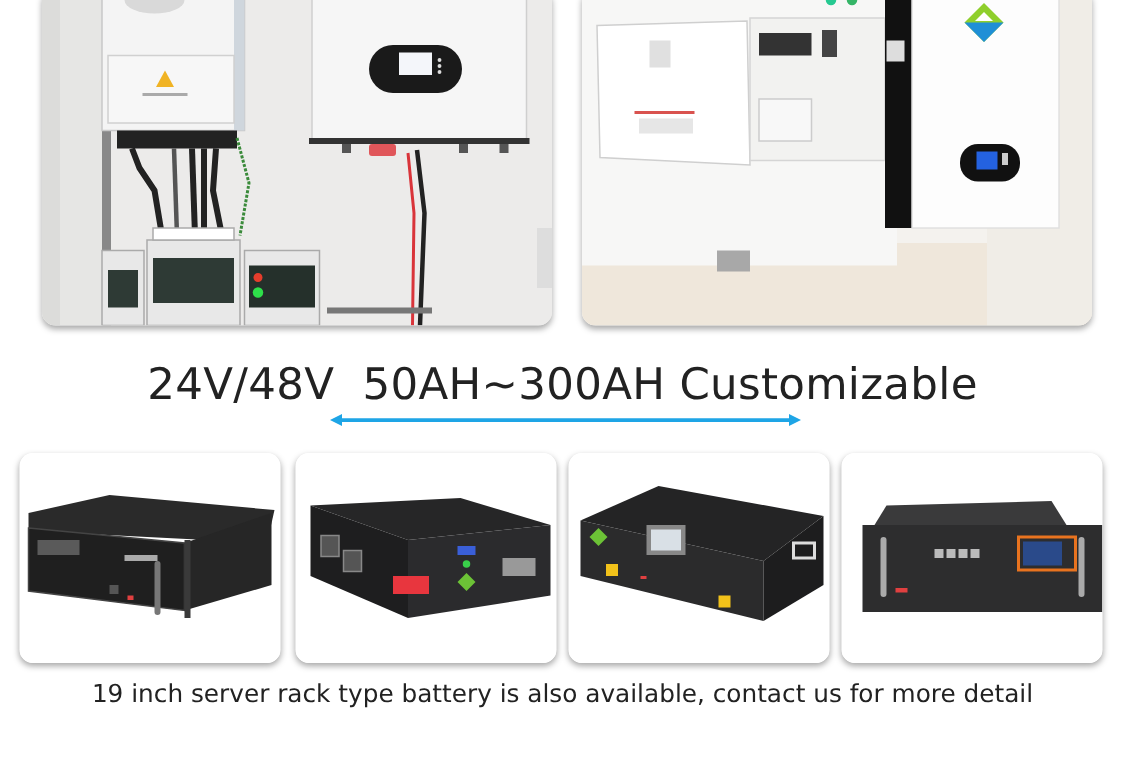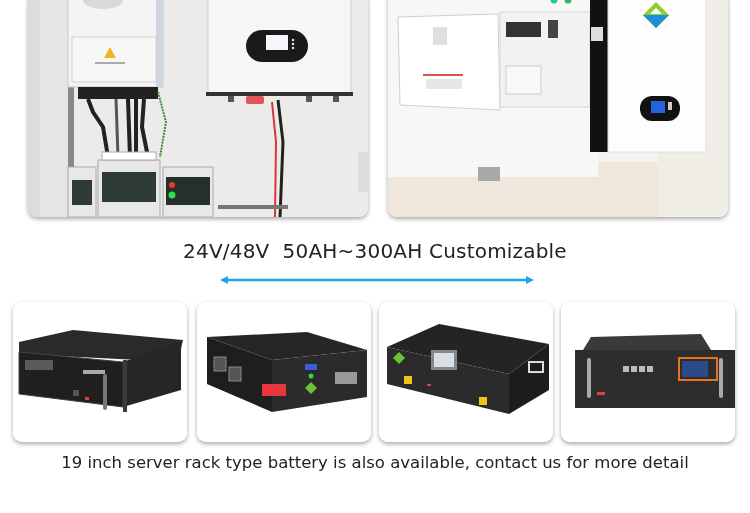--- a/index.html
+++ b/index.html
@@ -2,21 +2,21 @@
 <html><head>
 <meta charset="utf-8">
 <style>
   html,body{margin:0;padding:0;}
   body{width:750px;height:513px;background:#ffffff;position:relative;overflow:hidden;font-family:"Liberation Sans","DejaVu Sans",sans-serif;}
   .card{position:absolute;background:#fff;border-radius:9px;box-shadow:0 2px 4px rgba(0,0,0,0.35);overflow:hidden;}
   .top-card{top:-8px;height:225px;}
   
   #tc1{left:28px;width:340px;background:#efefee;}
   #tc2{left:388px;width:340px;background:#f3f1ec;}
-  .headline{position:absolute;left:0;width:750px;top:239px;text-align:center;font-size:20px;color:#222;letter-spacing:0.2px;font-family:"DejaVu Sans","Liberation Sans",sans-serif;}
+  .headline{position:absolute;left:0;width:750px;top:239px;text-align:center;font-size:29px;color:#222;letter-spacing:0.2px;font-family:"DejaVu Sans","Liberation Sans",sans-serif;}
   .arrow{position:absolute;left:220px;top:276px;width:314px;height:8px;}
   .bottom-card{top:302px;height:140px;width:174px;background:#fff;}
   #bc1{left:13px;}
   #bc2{left:197px;}
   #bc3{left:379px;}
   #bc4{left:561px;}
   .footnote{position:absolute;left:0;width:750px;top:453px;text-align:center;font-size:16.5px;color:#222;font-family:"DejaVu Sans","Liberation Sans",sans-serif;}
 </style>
 </head>
 <body>

